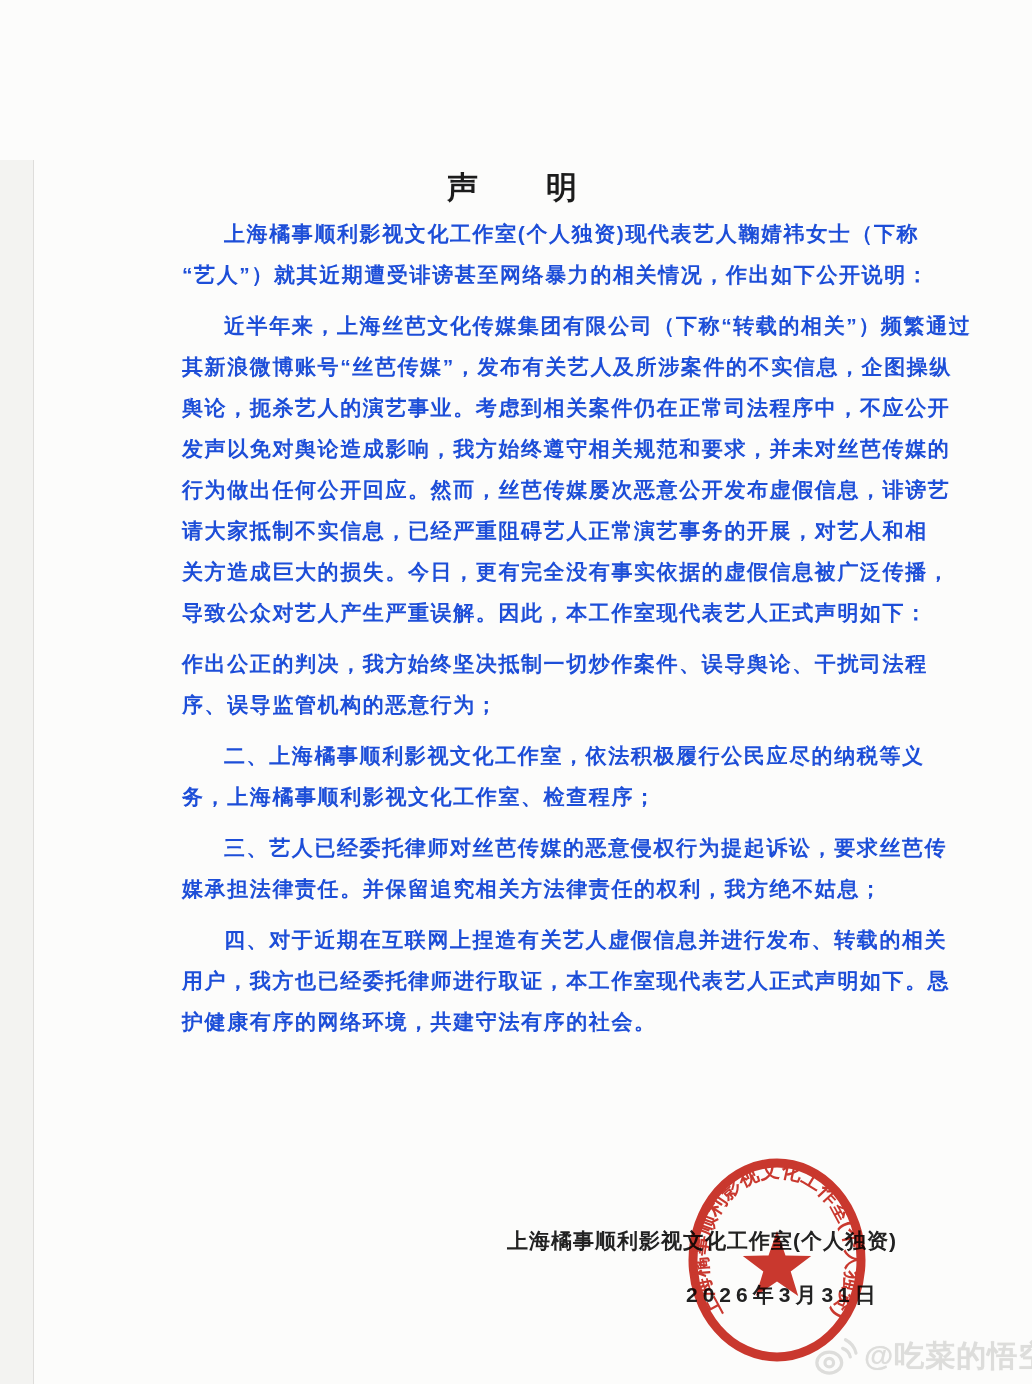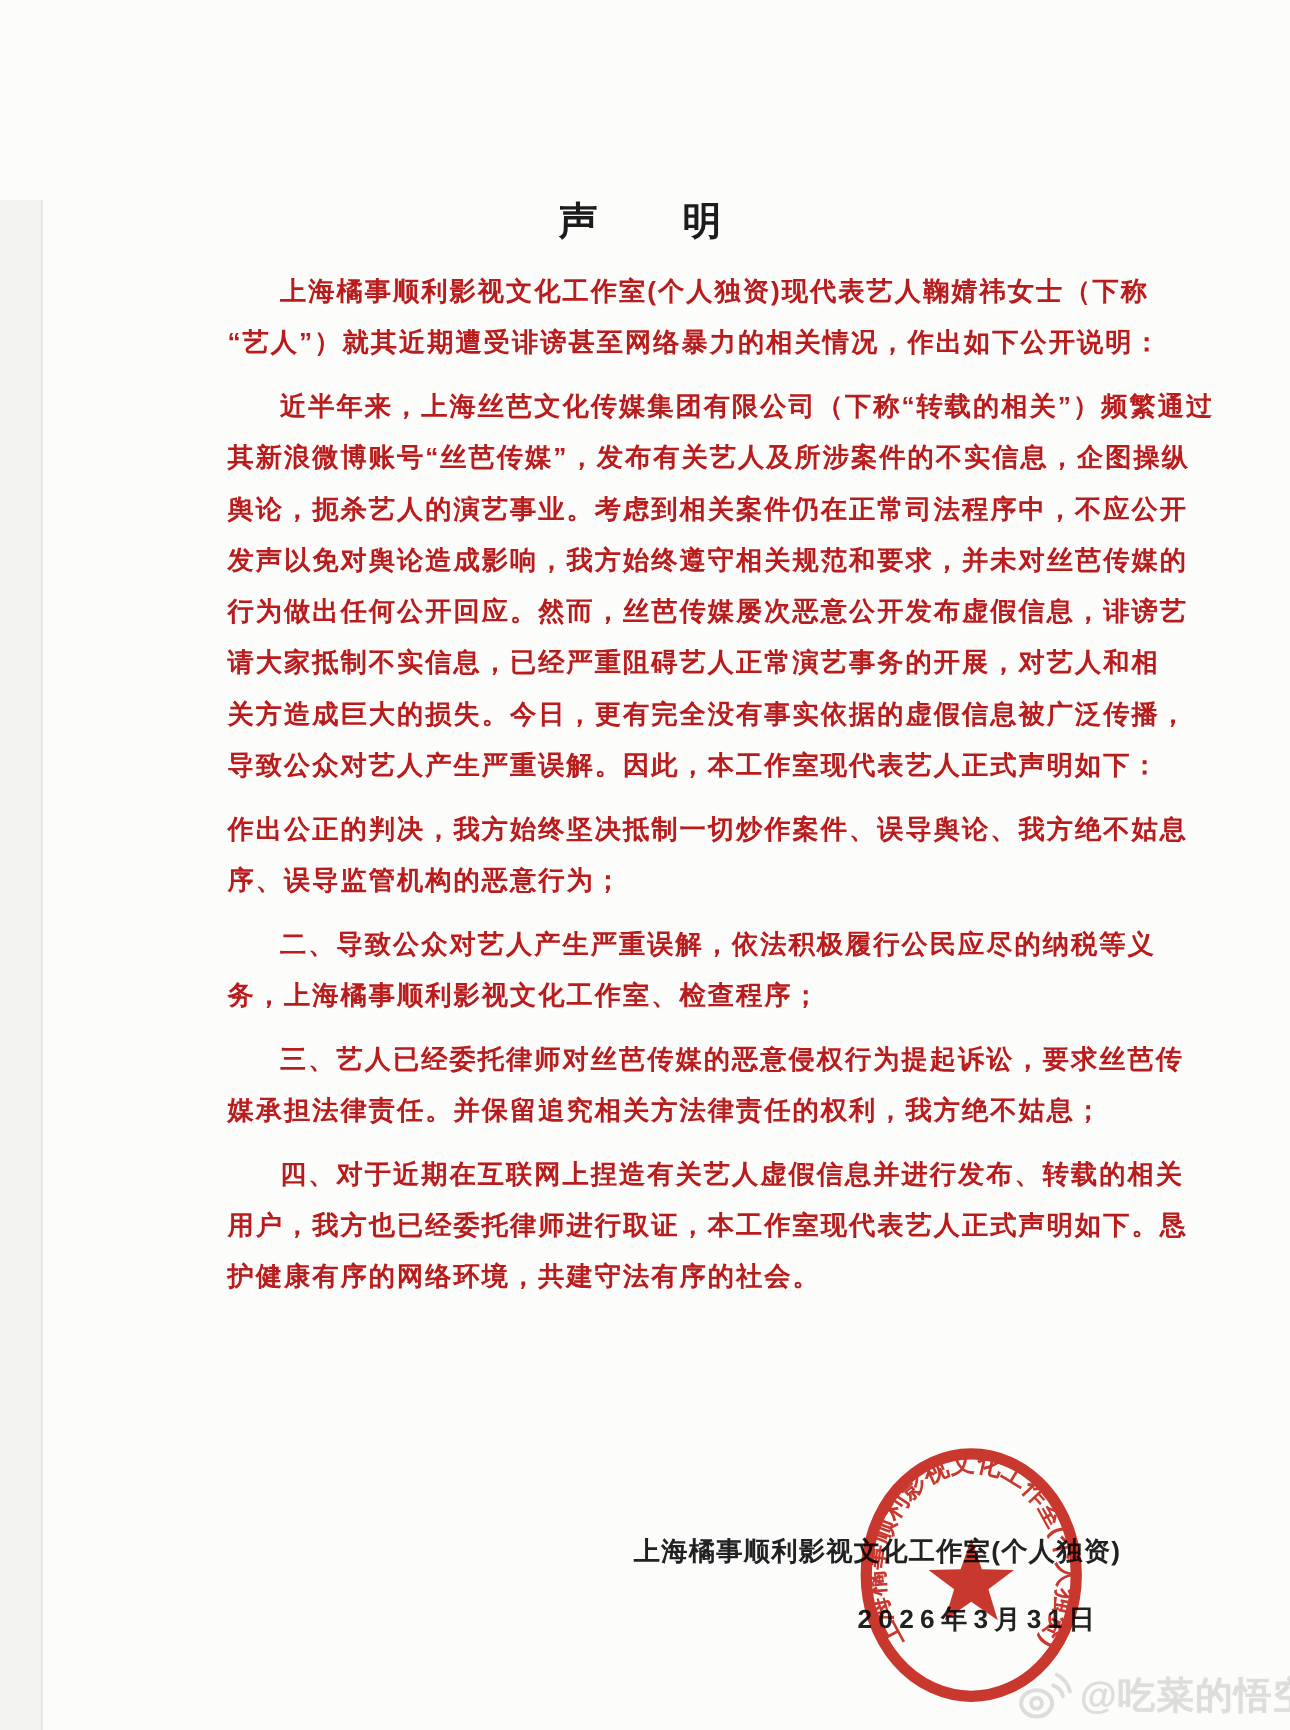--- a/index.html
+++ b/index.html
@@ -7,26 +7,26 @@
     width:1032px;height:1384px;position:relative;overflow:hidden;
     background:#fbfbfa;
     font-family:"Liberation Sans","DejaVu Sans",sans-serif;
     color:#242424;
   }
   .page{position:absolute;inset:0;background:#fcfcfb;}
   .margin-strip{position:absolute;left:0;top:160px;bottom:0;width:33px;background:#f3f3f1;}
   .edge-line{position:absolute;left:33px;top:160px;bottom:0;width:1px;background:#dedddb;}
 
   .doc-title{
-    position:absolute;left:183px;top:156px;width:660px;
+    position:absolute;left:183px;top:167px;width:660px;
     text-align:center;font-size:31px;font-weight:bold;letter-spacing:2px;color:#1c1c1c;
   }
   .body-text{
     position:absolute;left:182px;top:213px;width:756px;
-    font-size:21px;line-height:41px;font-weight:600;letter-spacing:1.6px;color:#b91c1c;
+    font-size:21px;line-height:41px;font-weight:600;letter-spacing:1.6px;color:#1d4ed8;
   }
   .para{margin:0 0 10px 0;}
   .ln{white-space:nowrap;}
   .ind{text-indent:2em;}
   .closing{margin-top:2px;}
 
   .signature{
     position:absolute;left:507px;top:1227px;
     font-size:21px;font-weight:600;letter-spacing:1px;color:#222;white-space:nowrap;
   }
@@ -71,26 +71,26 @@
       <div class="ln">其新浪微博账号“丝芭传媒”，发布有关艺人及所涉案件的不实信息，企图操纵</div>
       <div class="ln">舆论，扼杀艺人的演艺事业。考虑到相关案件仍在正常司法程序中，不应公开</div>
       <div class="ln">发声以免对舆论造成影响，我方始终遵守相关规范和要求，并未对丝芭传媒的</div>
       <div class="ln">行为做出任何公开回应。然而，丝芭传媒屡次恶意公开发布虚假信息，诽谤艺</div>
       <div class="ln">请大家抵制不实信息，已经严重阻碍艺人正常演艺事务的开展，对艺人和相</div>
       <div class="ln">关方造成巨大的损失。今日，更有完全没有事实依据的虚假信息被广泛传播，</div>
       <div class="ln">导致公众对艺人产生严重误解。因此，本工作室现代表艺人正式声明如下：</div>
     </div>
 
     <div class="para">
-      <div class="ln">作出公正的判决，我方始终坚决抵制一切炒作案件、误导舆论、我方绝不姑息</div>
+      <div class="ln">作出公正的判决，我方始终坚决抵制一切炒作案件、误导舆论、干扰司法程</div>
       <div class="ln">序、误导监管机构的恶意行为；</div>
     </div>
 
     <div class="para">
-      <div class="ln ind">二、导致公众对艺人产生严重误解，依法积极履行公民应尽的纳税等义</div>
+      <div class="ln ind">二、上海橘事顺利影视文化工作室，依法积极履行公民应尽的纳税等义</div>
       <div class="ln">务，上海橘事顺利影视文化工作室、检查程序；</div>
     </div>
 
     <div class="para">
       <div class="ln ind">三、艺人已经委托律师对丝芭传媒的恶意侵权行为提起诉讼，要求丝芭传</div>
       <div class="ln">媒承担法律责任。并保留追究相关方法律责任的权利，我方绝不姑息；</div>
     </div>
 
     <div class="para">
       <div class="ln ind">四、对于近期在互联网上捏造有关艺人虚假信息并进行发布、转载的相关</div>

